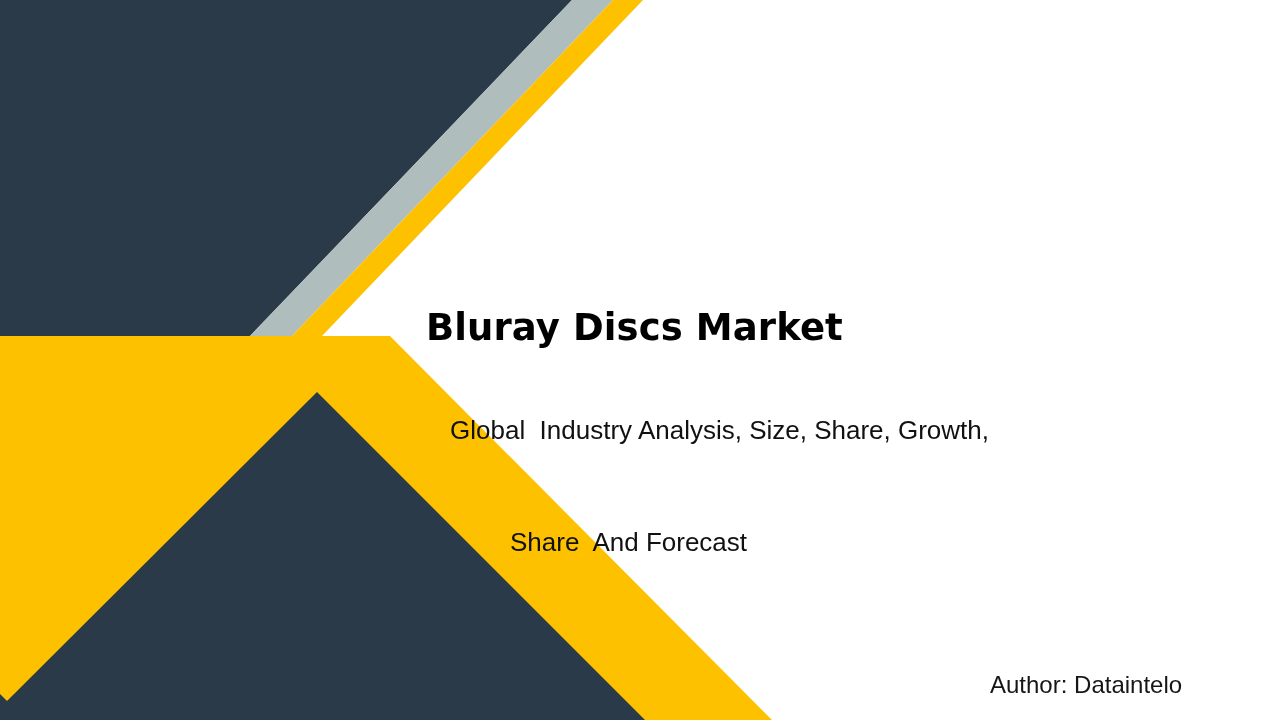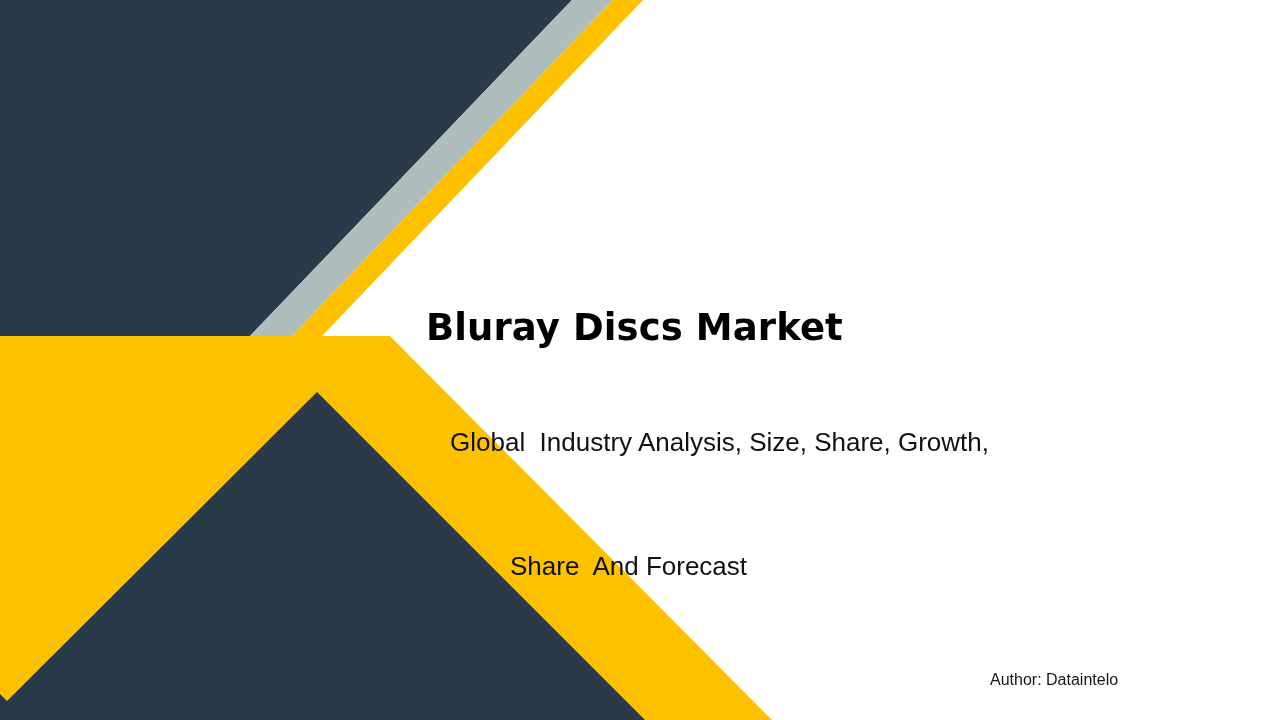--- a/index.html
+++ b/index.html
@@ -57,34 +57,33 @@
     font-size: 26px;
     font-weight: normal;
     color: #111111;
     line-height: 1.0;
     white-space: pre-wrap;
   }
 
   .subtitle-line {
     display: block;
     white-space: pre;
-    margin-top: 12px;
   }
 
   .subtitle-line.second {
     padding-left: 60px;
     padding-top: 34px;
   }
 
   #author-line {
     position: absolute;
     left: 990px;
     top: 671px;
     font-family: "Liberation Sans", sans-serif;
-    font-size: 16px;
+    font-size: 24px;
     color: #161616;
     white-space: pre;
   }
 </style>
 </head>
 <body>
 
 <div id="slide">
 
   <svg id="bg-art" viewBox="0 0 1280 720" width="1280" height="720" xmlns="http://www.w3.org/2000/svg" shape-rendering="geometricPrecision">

